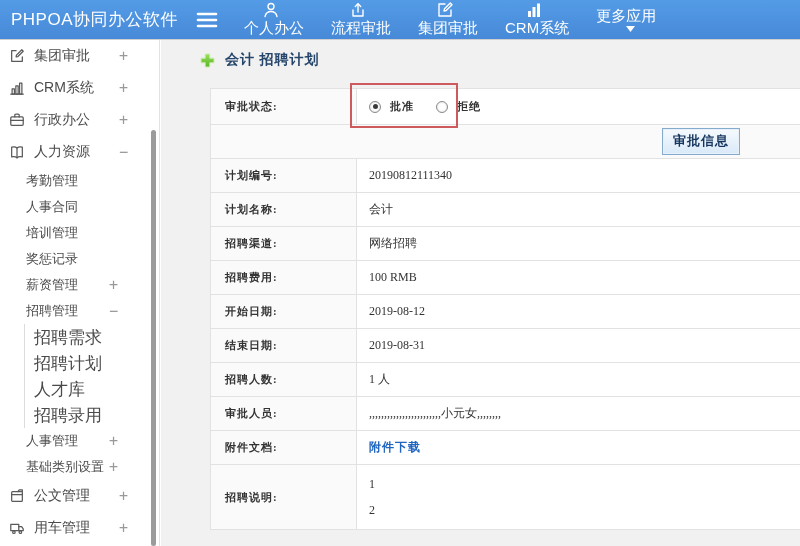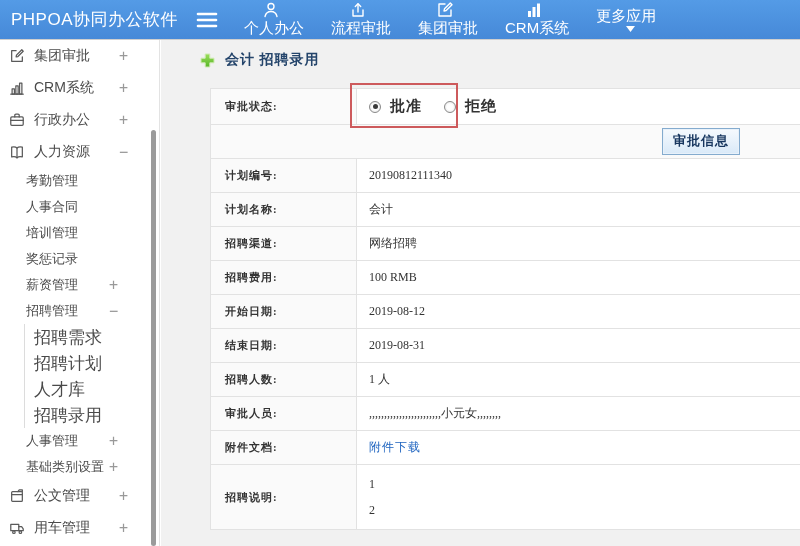--- a/index.html
+++ b/index.html
@@ -76,33 +76,33 @@
   .vline + .vline { margin-top:12px; }
 
   .radio-wrap { display:inline-flex; align-items:center; margin-right:22px; }
   .radio { width:12px; height:12px; border:1px solid #8a8a8a; border-radius:50%;
            background:radial-gradient(#fff 40%,#ddd); display:inline-flex;
            align-items:center; justify-content:center; margin-right:9px;
            cursor:pointer; }
   .radio.sel::after { content:''; width:5px; height:5px; border-radius:50%;
            background:#3a3a3a; }
   .radio-label { font-family:"Liberation Serif","DejaVu Serif",serif;
-           font-size:15px; font-weight:bold; color:#333; letter-spacing:1px; }
+           font-size:11px; font-weight:bold; color:#333; letter-spacing:1px; }
 
   .highlight-box { position:absolute; left:189px; top:43px; width:108px;
            height:45px; border:2px solid #cd5a5c; pointer-events:none; }
 
   .info-btn { margin-right:60px; padding:3px 10px 4px;
            background:linear-gradient(#f6fafe,#d9e9f8);
            border:1px solid #84abce; box-shadow:0 0 0 1px #e8f1fa inset;
            font-family:"Liberation Serif","DejaVu Serif",serif;
            font-size:13px; font-weight:bold; color:#16355e; letter-spacing:1px;
            cursor:pointer; }
 
-  .link { color:#2065c0; font-weight:normal; cursor:pointer; letter-spacing:1px; }
+  .link { color:#2065c0; font-weight:bold; cursor:pointer; letter-spacing:1px; }
 </style>
 </head>
 <body>
 
 <div class="header">
   <div class="logo">PHPOA协同办公软件</div>
   <div class="hamburger">
     <svg viewBox="0 0 22 18">
         <g stroke="#fff" stroke-width="2.6" stroke-linecap="round">
       <line x1="2" y1="3" x2="20" y2="3"></line>
@@ -281,21 +281,21 @@
       <svg viewBox="0 0 15 15">
         <defs>
             <linearGradient id="pg" x1="0" y1="0" x2="0" y2="1">
           <stop offset="0" stop-color="#9ade5a"></stop>
               <stop offset="1" stop-color="#57b528"></stop>
         </linearGradient>
           </defs>
         <path d="M5.2 1h4.6v4.2H14v4.6H9.8V14H5.2V9.8H1V5.2h4.2z" fill="url(#pg)" stroke="#cfeab2" stroke-width="1"></path>
       </svg>
     </span>
-    <span class="title-text">会计 招聘录用</span>
+    <span class="title-text">会计 招聘计划</span>
   </div>
 
   <div class="form-table">
     <div class="trow r-status">
       <div class="tlabel">审批状态:</div>
       <div class="tvalue" id="status-options">
           <span class="radio-wrap">
             <span class="radio sel"></span>
             <span class="radio-label">批准</span>
           </span>

